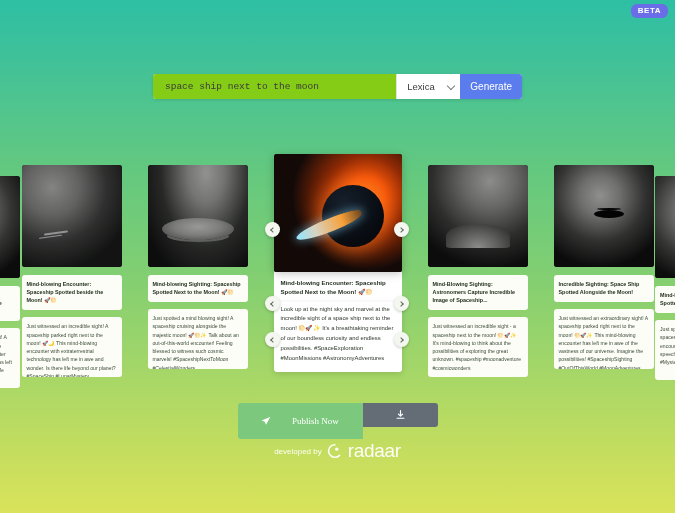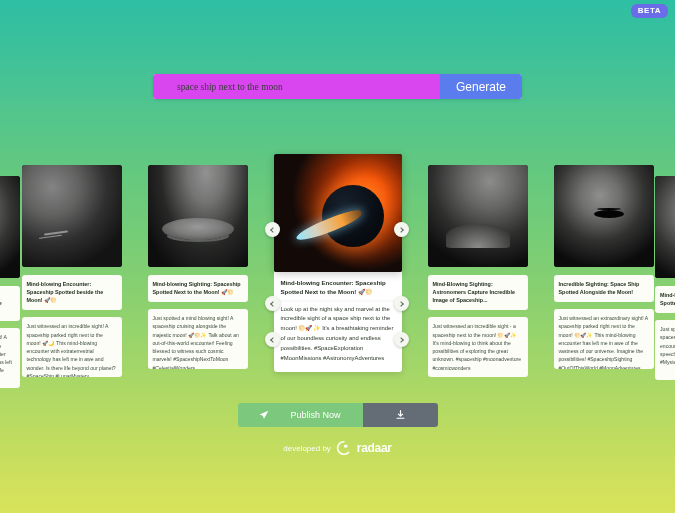--- a/index.html
+++ b/index.html
@@ -65,25 +65,25 @@
     display: flex;
     background: #ffffff;
     border-radius: 3px;
     overflow: hidden;
     box-shadow: 0 1px 3px rgba(0,0,0,0.12);
   }
   .search-input {
     flex: 1 1 auto;
     border: none;
     outline: none;
-    padding: 0 24px;
+    padding: 0 12px;
     font-size: 9.5px;
     color: #3b3b3b;
-    font-family: Liberation Serif, serif;
-    background: #d946ef;
+    font-family: Liberation Mono, monospace;
+    background: #84cc16;
   }
   .search-input::placeholder { color: #9a9a9a; }
 
   .select-wrap {
     position: relative;
     display: flex;
     align-items: center;
     border-left: 1px solid #e2e2e2;
     padding: 0 17px 0 10px;
     font-size: 9.5px;
@@ -103,22 +103,22 @@
     margin-top: -4px;
     border-right: 1.2px solid #7d7d7d;
     border-bottom: 1.2px solid #7d7d7d;
     transform: rotate(45deg);
   }
 
   .generate-btn {
     background: #5a7ced;
     color: #ffffff;
     border: none;
-    font-size: 12px;
-    padding: 0 16px;
+    font-size: 10px;
+    padding: 0 10px;
     cursor: pointer;
     font-family: "Liberation Sans", sans-serif;
     white-space: nowrap;
   }
 
   
   .carousel {
     position: absolute;
     top: 165px;
     left: 0;
@@ -357,32 +357,32 @@
   .actions {
     position: absolute;
     top: 403px;
     left: 0;
     width: 675px;
     display: flex;
     justify-content: center;
   }
   .btn-publish {
     width: 125px;
-    height: 24px;
+    height: 36px;
     background: #7cc97d;
     color: #ffffff;
     border: none;
     border-radius: 3px 0 0 3px;
     font-size: 9px;
     display: flex;
     align-items: center;
     justify-content: center;
     gap: 21px;
     cursor: pointer;
-    font-family: Liberation Sans, sans-serif;
+    font-family: Liberation Serif, serif;
   }
   .btn-download {
     width: 75px;
     height: 24px;
     background: #646d76;
     border: none;
     border-radius: 0 3px 3px 0;
     display: flex;
     align-items: center;
     justify-content: center;
@@ -397,34 +397,38 @@
     width: 675px;
     display: flex;
     align-items: center;
     justify-content: center;
     gap: 5px;
     color: #ffffff;
     font-size: 8px;
     opacity: 0.95;
   }
   .footer .brandname {
-    font-size: 12px;
-    font-weight: bold;
+    font-size: 19px;
+    font-weight: normal;
     letter-spacing: -0.3px;
   }
 </style>
 </head>
 <body>
 
 <div class="beta-badge">BETA</div>
 
 <div class="hero">
 
   <div class="searchbar">
     <input class="search-input" type="text" value="space ship next to the moon" style="">
+    <div class="select-wrap src">
+      <span>Lexica</span>
+      <span class="caret"></span>
+    </div>
     <button class="generate-btn">Generate</button>
   </div>
 </div>
 
 <div class="carousel">
   <div class="track">
 
     <div class="card edge-left">
       <div class="thumb">
         <div class="art art-moonface"></div>

